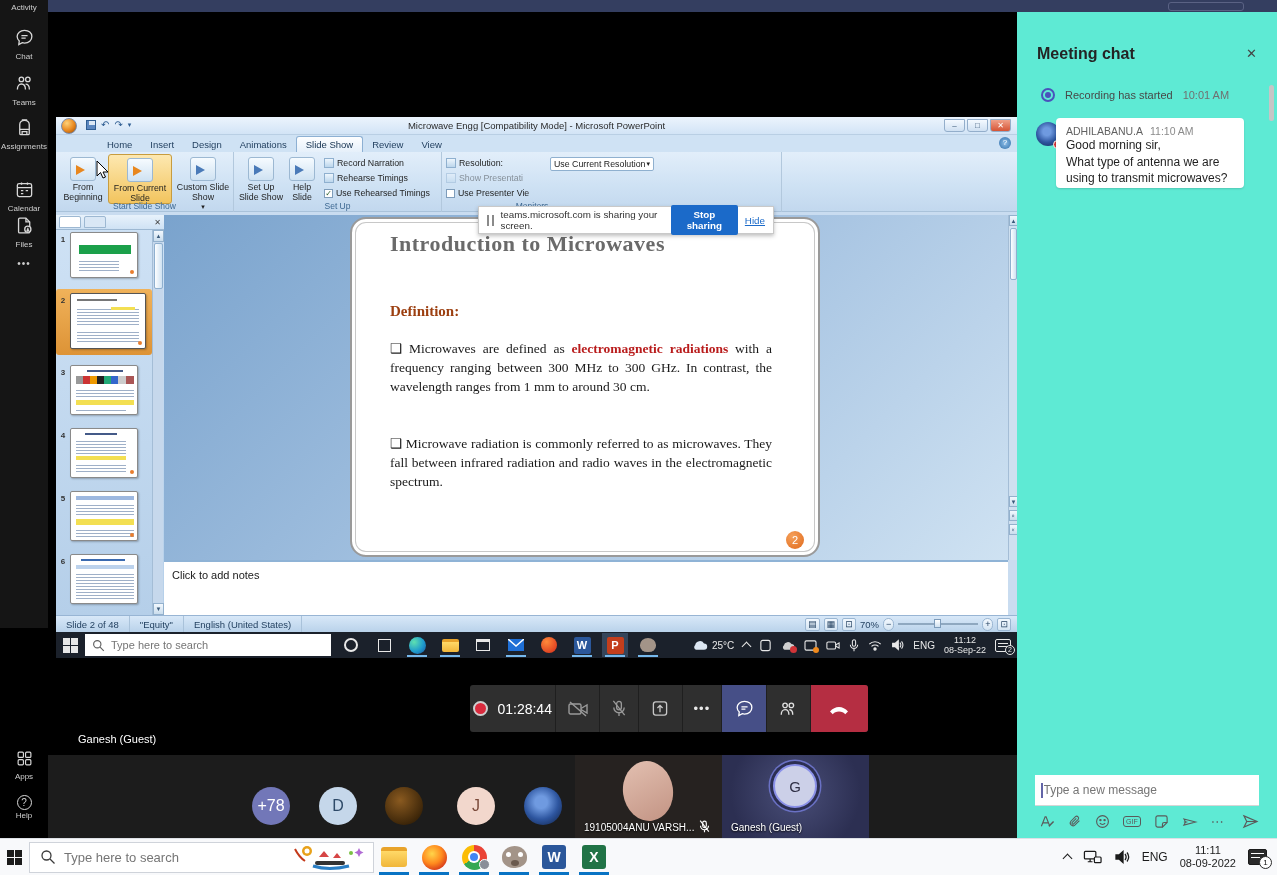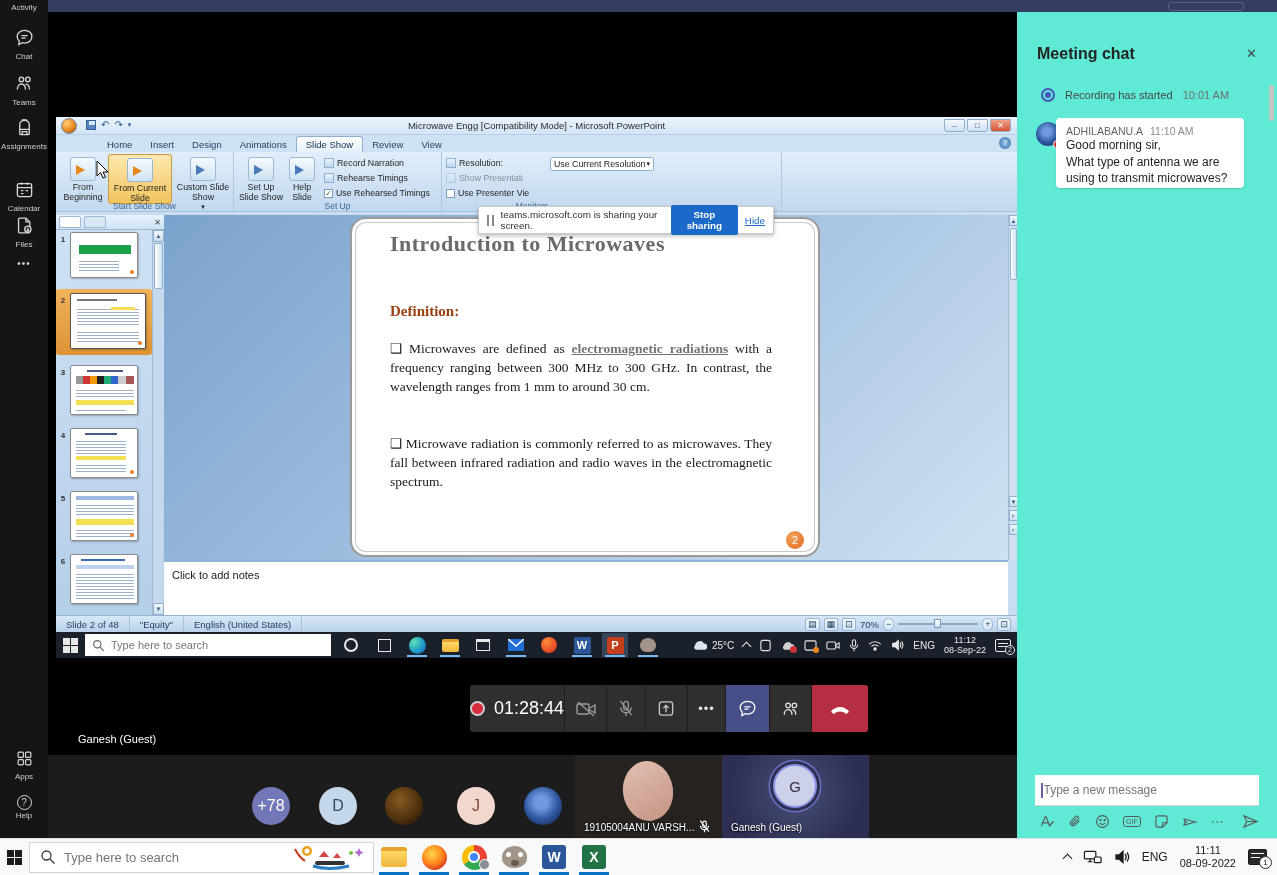--- a/index.html
+++ b/index.html
@@ -2,21 +2,21 @@
 <html><head>
 <meta charset="utf-8">
 <style>
 *{margin:0;padding:0;box-sizing:border-box}
 body{font-family:"Liberation Sans",sans-serif;background:#000}
 .abs{position:absolute}
 #root{position:relative;width:1277px;height:875px;background:#000;overflow:hidden;font-family:"Liberation Sans",sans-serif}
 
 #topstrip{left:48px;top:0;width:1229px;height:12px;background:#343e60}
 #topbtn{left:1120px;top:2px;width:76px;height:9px;border:1px solid #5a6284;border-radius:3px}
-#sidebar{left:0;top:0;width:48px;height:838px;background:#151515;color:#d8d8d8}
+#sidebar{left:0;top:0;width:48px;height:628px;background:#151515;color:#d8d8d8}
 .sbitem{position:absolute;width:48px;text-align:center;color:#cfcfcf}
 .sbitem .lbl{font-size:8px;display:block;margin-top:1px}
 .sbitem svg{display:inline-block}
 
 #stage{left:48px;top:12px;width:969px;height:826px;background:#000}
 
 #ppt{left:8px;top:105px;width:961px;height:515px;background:#c9dcf0;font-size:9.5px;color:#1f1f1f}
 #ppt-title{left:0;top:0;width:961px;height:18px;background:linear-gradient(#ecf4fd,#d2e4f6);border-bottom:1px solid #b9cfe4;display:flex;align-items:center}
 .orb{position:absolute;left:5px;top:1px;width:16px;height:16px;border-radius:50%;background:radial-gradient(circle at 35% 30%,#ffd27a,#e8871e 55%,#8a4a10);border:1px solid #7a8aa8}
 .qat{position:absolute;left:30px;top:2px;display:flex;gap:5px;align-items:center;color:#2f5e93;font-size:10px}
@@ -74,21 +74,21 @@
 #vscroll{position:absolute;left:952px;top:0;width:9px;height:345px;background:#cfe0f0;border-left:1px solid #a4bdd6;font-size:6px;color:#3a5a7a}
 .vsbtn{position:absolute;left:0;width:9px;height:11px;background:linear-gradient(#f2f8fe,#cadded);border:1px solid #93b1cd;text-align:center;line-height:10px}
 #vsthumb{position:absolute;left:1px;top:13px;width:7px;height:52px;background:linear-gradient(90deg,#fdfeff,#cfe2f2);border:1px solid #8fb0cf;border-radius:2px}
 .rot{display:inline-block;transform:rotate(90deg)}
 
 #slide{position:absolute;left:186px;top:2px;width:470px;height:340px;background:#fff;border:2px solid #9a9a9a;border-radius:16px;box-shadow:inset 0 0 0 3px #fff,inset 0 0 0 4px #c8c8c8;font-family:"Liberation Serif",serif;color:#1a1a1a}
 #slide .stitle{position:absolute;left:38px;top:12px;font-size:22px;font-weight:bold;color:#6a6a6a;letter-spacing:.5px}
 #slide .sdef{position:absolute;left:38px;top:84px;font-size:15px;font-weight:bold;color:#9c3f10}
 #slide .p1{position:absolute;left:38px;top:120px;width:382px;font-size:13.5px;line-height:19px;text-align:justify}
 #slide .p2{position:absolute;left:38px;top:215px;width:382px;font-size:13.5px;line-height:19px;text-align:justify}
-.linky{color:#737373;font-weight:bold;text-decoration:underline}
+.linky{color:#b91c1c;font-weight:bold;}
 #pagebadge{position:absolute;right:14px;bottom:6px;width:18px;height:18px;border-radius:50%;background:radial-gradient(circle at 35% 30%,#f5a05a,#e06a1c);color:#fff;font-size:11px;font-family:"Liberation Sans",sans-serif;text-align:center;line-height:18px}
 
 #notes{position:absolute;left:108px;top:345px;width:844px;height:55px;background:#fff;border-top:2px solid #8fb3d6;font-size:11px;color:#1a1a1a;padding:7px 0 0 8px}
 
 #pstatus{left:0;top:498px;width:961px;height:17px;background:linear-gradient(#d8e8f8,#b9d2ea);border-top:1px solid #98b5d4;display:flex;align-items:center;font-size:9.5px;color:#1e3c5c}
 #pstatus .sseg{padding:0 10px;border-right:1px solid #a9c2da;height:100%;display:flex;align-items:center}
 #pstatus .right{margin-left:auto;display:flex;align-items:center;gap:4px;padding-right:6px}
 .viewic{font-size:9px;padding:0 2px;border:1px solid #9ab6d2;background:linear-gradient(#f2f8fe,#d4e4f2);border-radius:2px;line-height:11px}
 #ztrack{width:80px;height:2px;background:#8fa8c0;position:relative}
 #zthumb{position:absolute;left:36px;top:-4px;width:7px;height:9px;background:linear-gradient(#fff,#cfe0f0);border:1px solid #7e9cba}
@@ -104,21 +104,21 @@
 #itb .rgt{margin-left:auto;display:flex;align-items:center;gap:9px;padding-right:6px;font-size:10px}
 .chev{width:7px;height:7px;border-left:1.6px solid #e8e8e8;border-top:1.6px solid #e8e8e8;transform:rotate(45deg);margin-top:3px}
 .timecol{text-align:center;font-size:9px;line-height:10px}
 .kbic{position:relative;width:16px;height:13px;border:1.4px solid #e8e8e8;border-radius:2px}
 .kbic i{position:absolute;left:2px;right:2px;top:3px;height:1px;background:#e8e8e8}
 .badge2{position:absolute;right:-5px;bottom:-4px;width:10px;height:10px;border-radius:50%;background:#1b212b;border:1px solid #e8e8e8;font-size:7px;line-height:8px;text-align:center}
 
 #ctrls{left:422px;top:673px;width:398px;height:47px;background:#2f2f2f;border-radius:3px;display:flex;align-items:center;color:#bdbdbd}
 .cseg{height:100%;display:flex;align-items:center;justify-content:center;border-right:1px solid #1f1f1f}
 .recdot{width:15px;height:15px;border-radius:50%;border:2px solid #cfcfcf;background:#d92b3e;margin-right:9px}
-#ctrls .timer{color:#fff;font-size:18px}
+#ctrls .timer{color:#fff;font-size:14px}
 .cseg.active{background:#464f87;color:#fff}
 .cseg.hang{background:#b52e42;border-radius:0 3px 3px 0;color:#fff}
 #preslabel{left:30px;top:721px;color:#fff;font-size:11px}
 
 #pstrip{left:0;top:743px;width:969px;height:83px;background:#1c1c1c}
 .pav{position:absolute;top:32px;width:38px;height:38px;border-radius:50%;display:flex;align-items:center;justify-content:center;font-size:16px;color:#fff}
 .ptile{position:absolute;top:0;height:83px}
 .pname{position:absolute;left:9px;bottom:5px;color:#fff;font-size:10px;text-shadow:0 1px 2px #000;display:flex;align-items:flex-end;gap:5px;white-space:nowrap}
 
 #chatpanel{left:1017px;top:12px;width:260px;height:826px;background:#5eead4;color:#242424}

